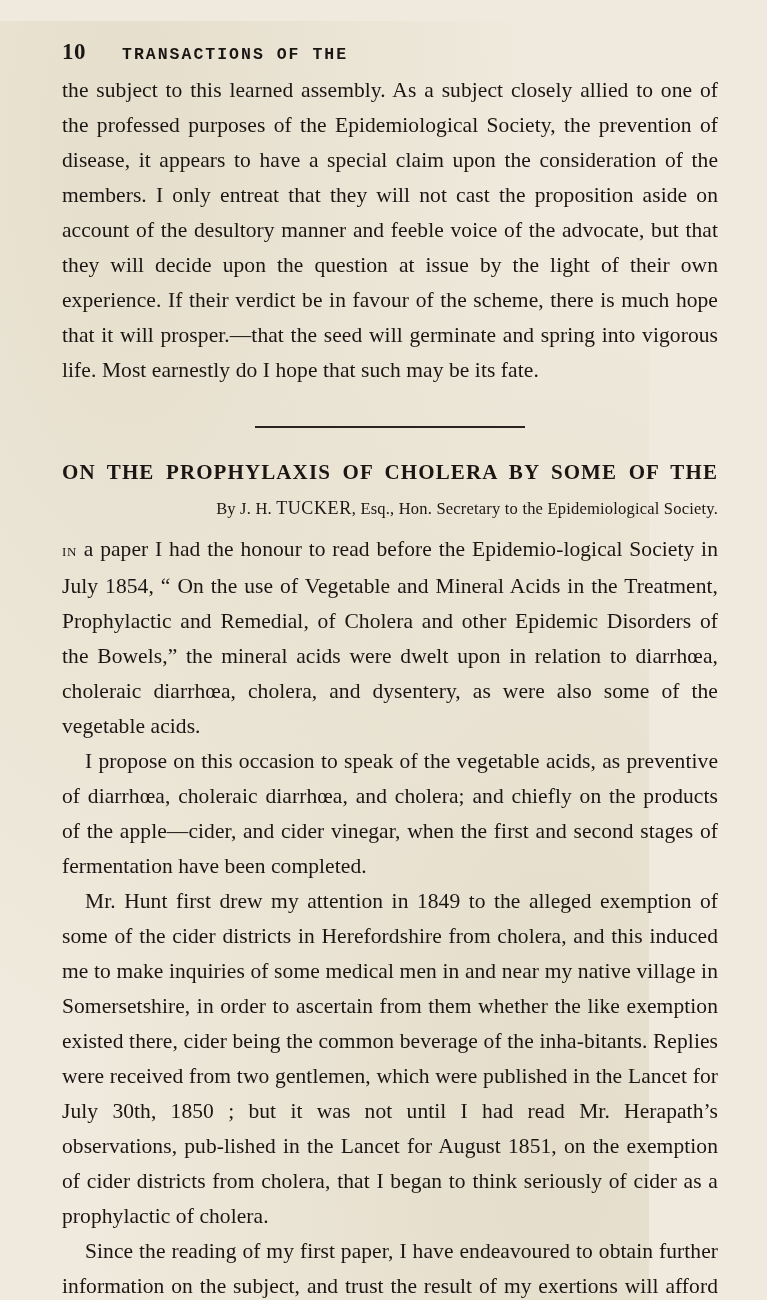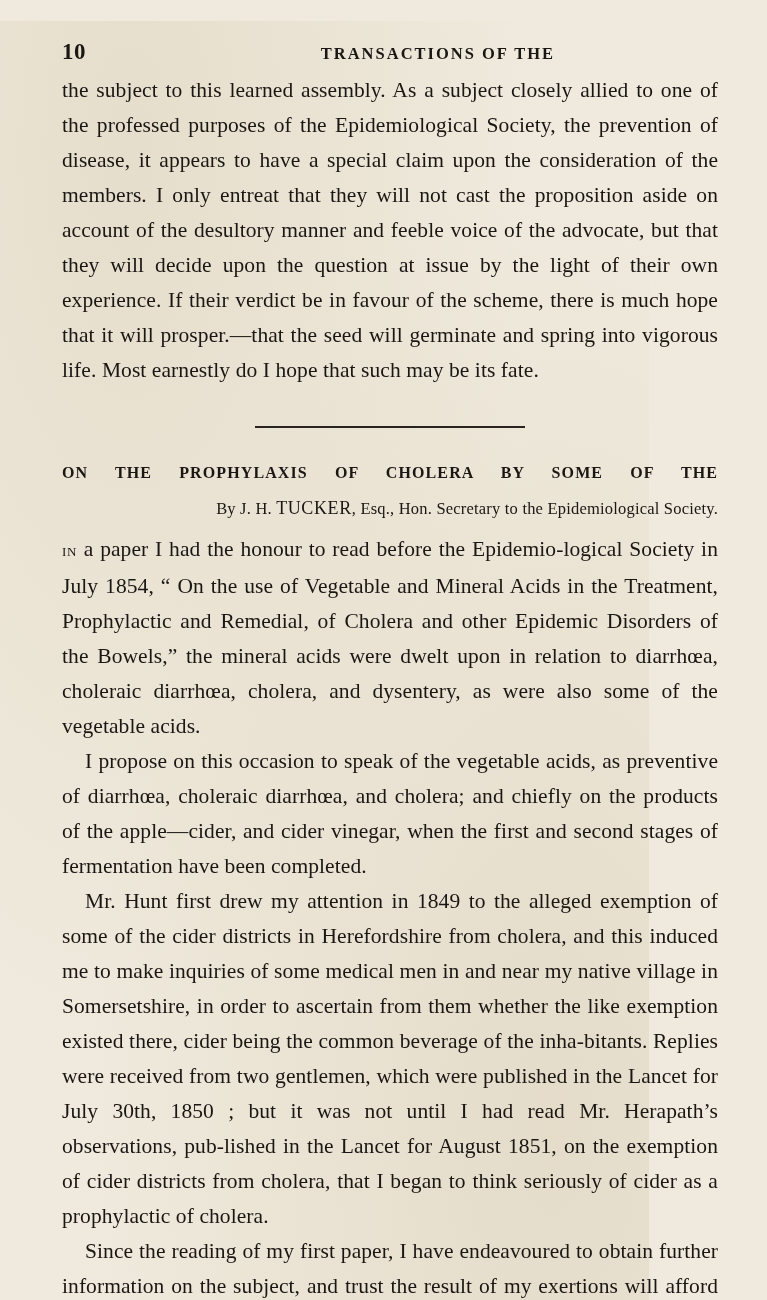--- a/index.html
+++ b/index.html
@@ -33,25 +33,26 @@
   }
   .folio {
     font-size: 23px;
     font-weight: bold;
     letter-spacing: 0.5px;
     width: 60px;
     flex: none;
   }
   .head-title {
     flex: 1;
-    text-align: right;
+    text-align: left;
     font-size: 16.5px;
     font-weight: bold;
     letter-spacing: 2.0px;
     padding-right: 58px;
+    font-family: Liberation Mono, monospace;
   }
   .body-col {
     width: 656px;
     margin: 0 auto;
   }
   p.para {
     margin: 0;
     font-size: 21.5px;
     line-height: 35px;
     text-align: justify;
@@ -69,21 +70,21 @@
     margin: 26px 0 26px 0;
   }
   .rule {
     display: inline-block;
     width: 270px;
     height: 2px;
     background: #2a2420;
   }
   h1.article-title {
     margin: 0;
-    font-size: 16px;
+    font-size: 21px;
     font-weight: bold;
     letter-spacing: 1.1px;
     line-height: 29px;
     text-align: center;
   }
   h1.article-title .line1 {
     display: block;
     text-align: justify;
     text-align-last: justify;
   }

